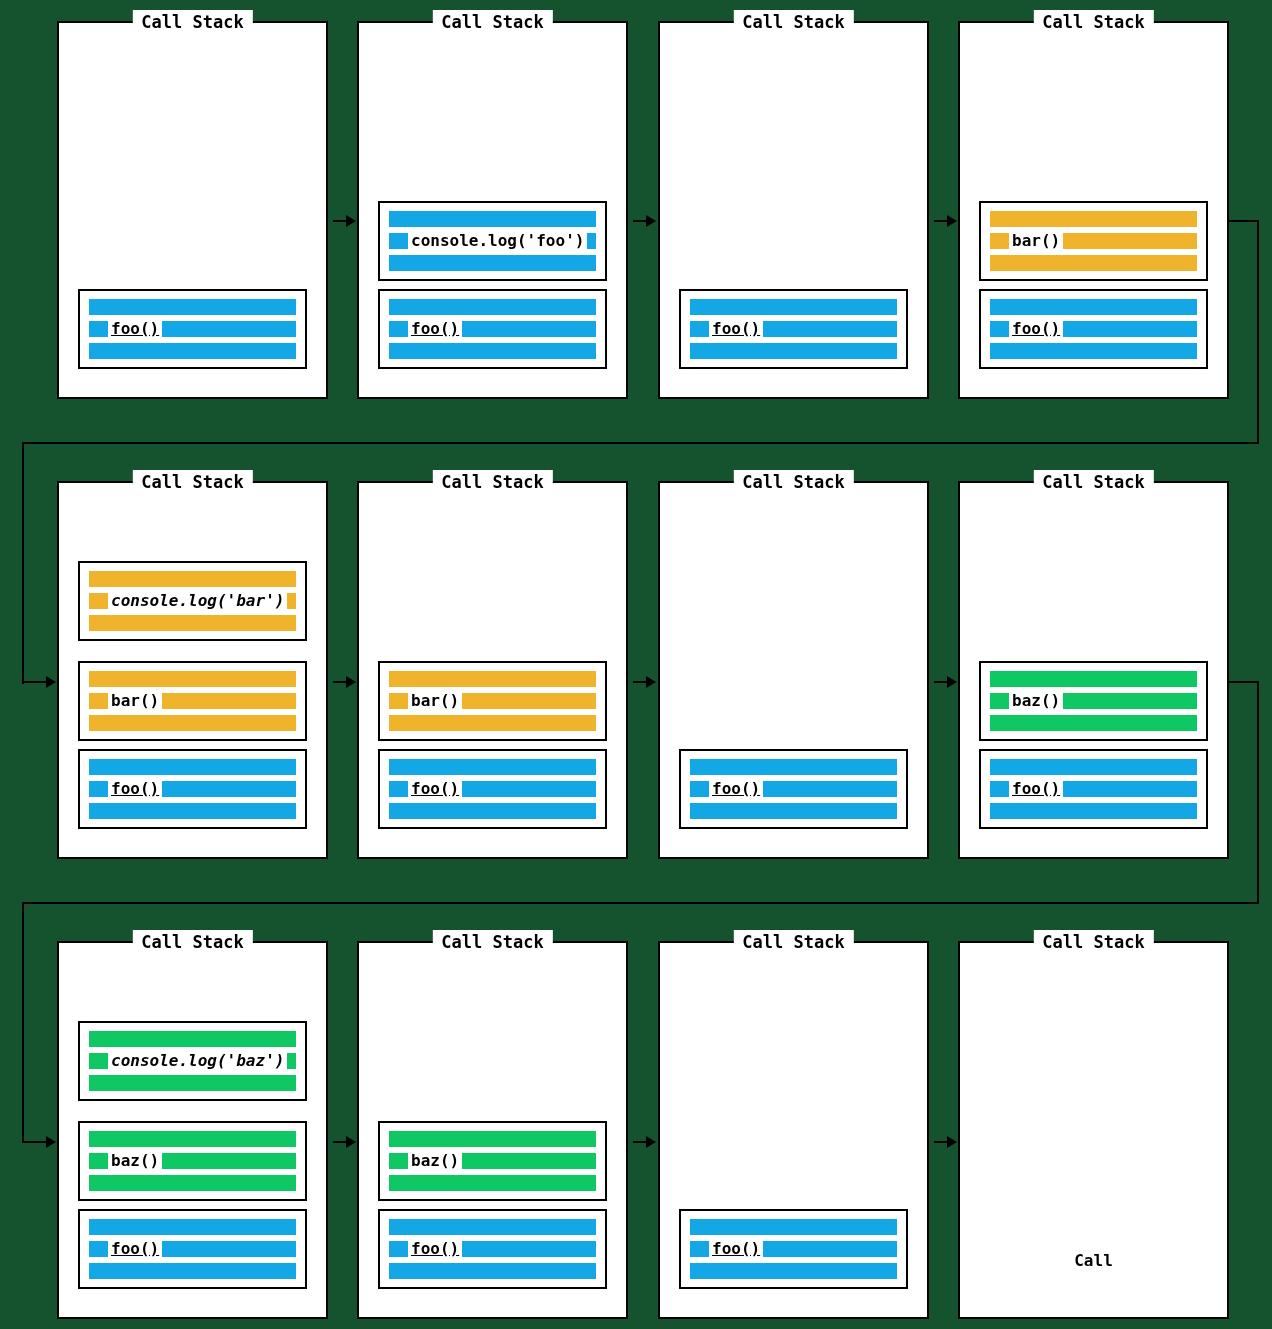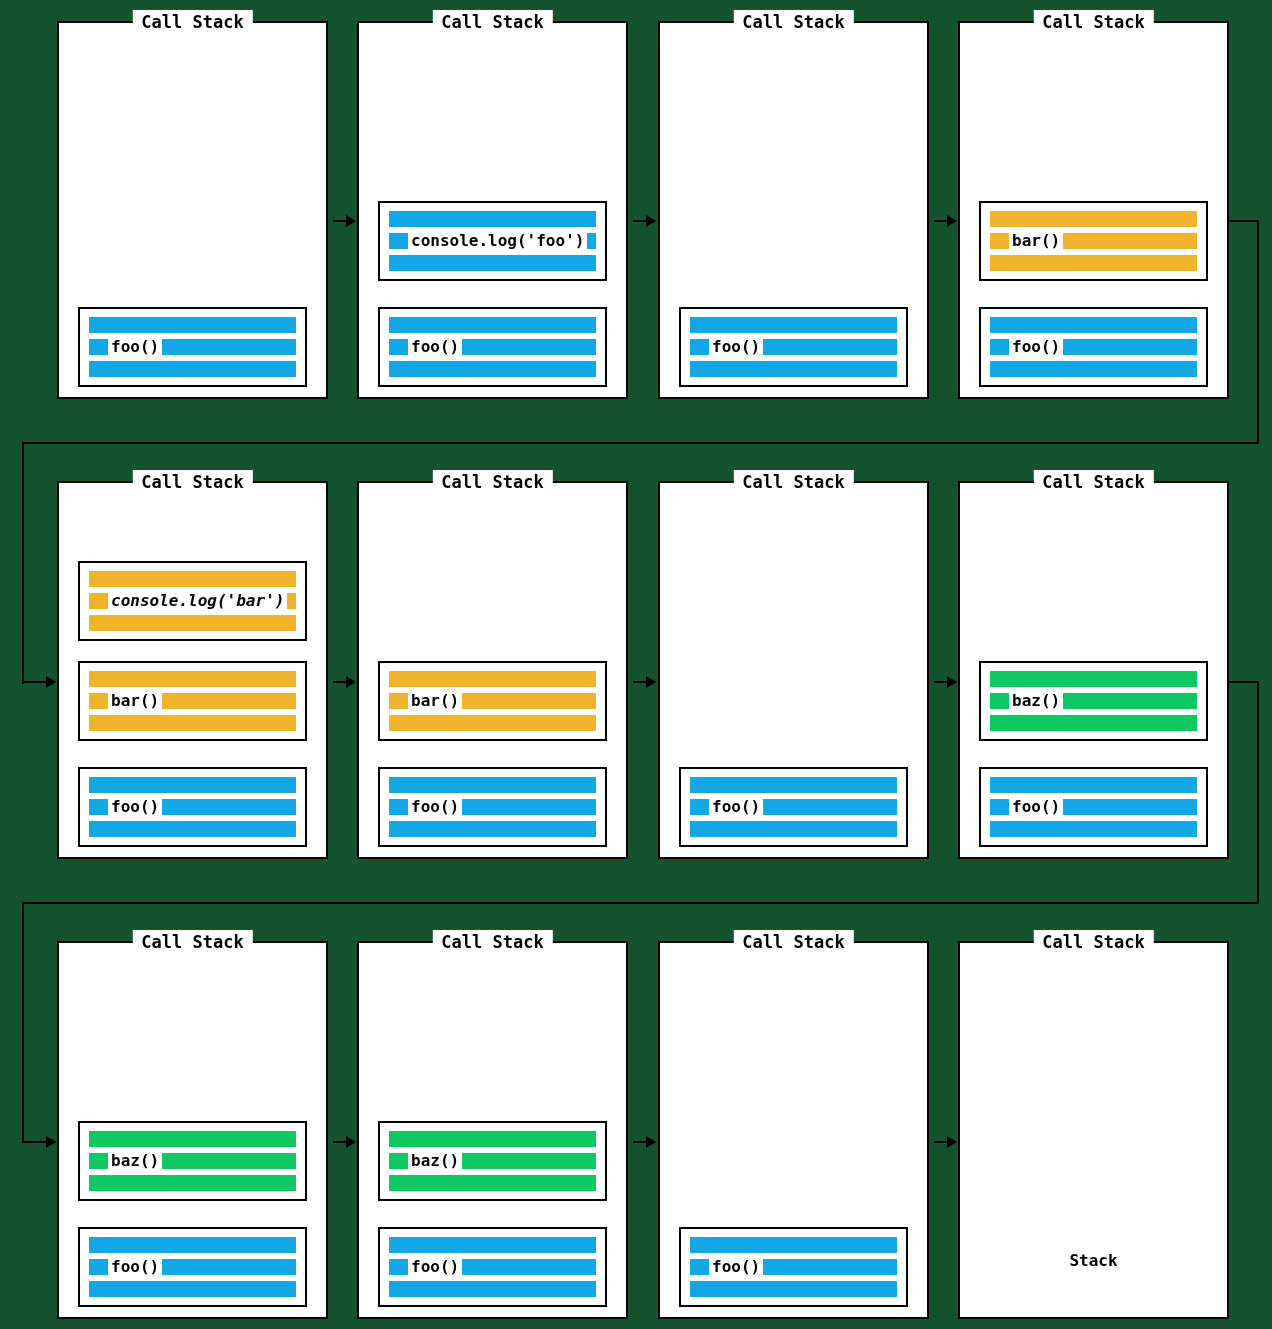--- a/index.html
+++ b/index.html
@@ -18,21 +18,21 @@
     white-space:nowrap;
   }
   .frame {
     position:absolute; left:19px; width:229px; height:80px;
     border:2px solid #000; box-sizing:border-box; background:#fff;
     padding:8px 9px; display:flex; flex-direction:column;
     justify-content:space-between;
   }
   .slot-top    { top:78px;font-style:italic; }
   .slot-mid    { top:178px; }
-  .slot-bottom { top:284px; }
+  .slot-bottom { top:266px;text-decoration:underline; }
   .stripe { height:16px;justify-content:flex-end; }
   .stripe.mid { display:flex; align-items:center; }
   .block { width:19px; height:16px; flex:none; }
   .fill  { flex:1; height:16px; min-width:0; }
   .lbl {
     background:#fff; padding:0 3px; font-size:16px;
     height:22px; line-height:22px; white-space:nowrap; flex:none;
   }
   .c-blue   { background:var(--blue,  #14A7E5); }
   .c-yellow { background:var(--yellow,#F0B42C); }
@@ -207,20 +207,29 @@
         <div class="block c-blue"></div>
         <span class="lbl">foo()</span>
         <div class="fill c-blue"></div>
       </div>
       <div class="stripe c-blue"></div>
     </div>
   </div>
 
   <div class="panel" style="left:57px;top:941px">
     <span class="legend">Call Stack</span>
+    <div class="frame slot-top">
+      <div class="stripe c-green"></div>
+      <div class="stripe mid">
+        <div class="block c-green"></div>
+        <span class="lbl">console.log('baz')</span>
+        <div class="fill c-green"></div>
+      </div>
+      <div class="stripe c-green"></div>
+    </div>
     <div class="frame slot-mid">
       <div class="stripe c-green"></div>
       <div class="stripe mid">
         <div class="block c-green"></div>
         <span class="lbl">baz()</span>
         <div class="fill c-green"></div>
       </div>
       <div class="stripe c-green"></div>
     </div>
     <div class="frame slot-bottom">
@@ -264,21 +273,21 @@
         <div class="block c-blue"></div>
         <span class="lbl">foo()</span>
         <div class="fill c-blue"></div>
       </div>
       <div class="stripe c-blue"></div>
     </div>
   </div>
 
   <div class="panel" style="left:958px;top:941px">
     <span class="legend">Call Stack</span>
-    <div class="empty-label">Stack</div>
+    <div class="empty-label">Call</div>
   </div>
 
   <div class="hline" style="left:333px;top:220px;width:14px"></div>
   <div class="ahead" style="left:346px;top:215px"></div>
   <div class="hline" style="left:633px;top:220px;width:14px"></div>
   <div class="ahead" style="left:646px;top:215px"></div>
   <div class="hline" style="left:934px;top:220px;width:14px"></div>
   <div class="ahead" style="left:947px;top:215px"></div>
 
   <div class="hline" style="left:333px;top:681px;width:14px"></div>

